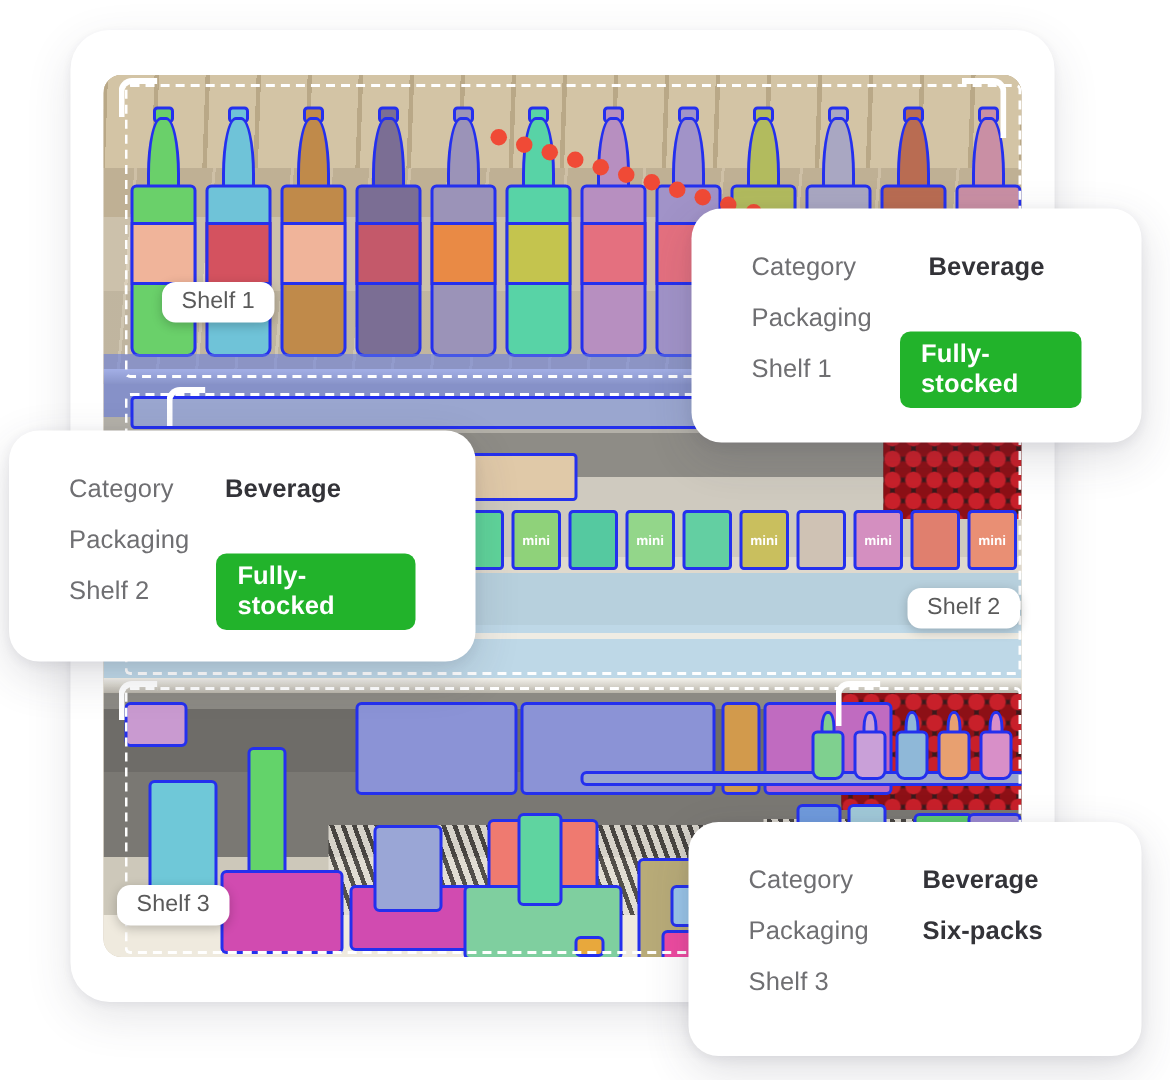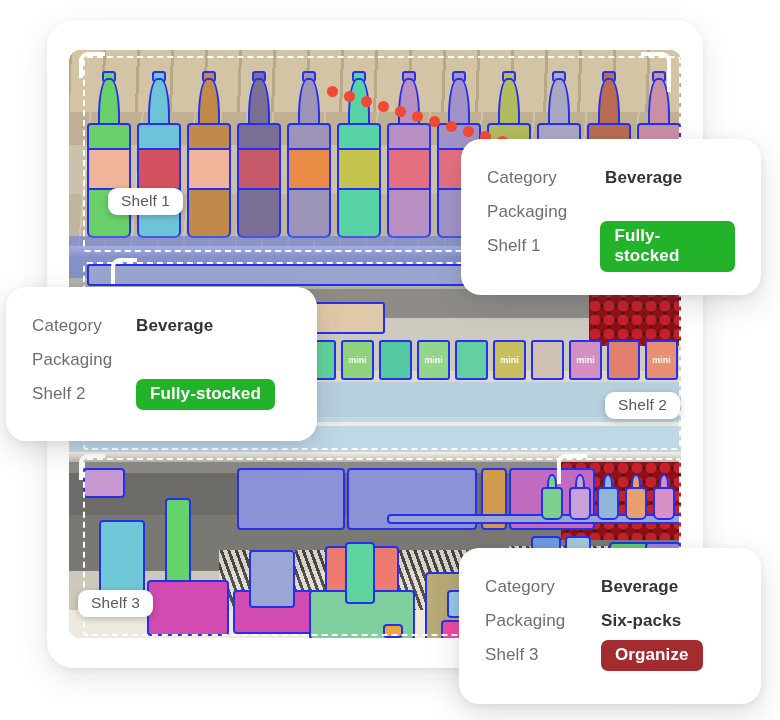--- a/index.html
+++ b/index.html
@@ -75,21 +75,21 @@
     position:absolute;background:#ffffff;border-radius:9px;
     padding:4px 13px 5px;font-size:15.5px;color:#5a5a5a;
     box-shadow:0 2px 7px rgba(0,0,0,.22);white-space:nowrap;
     letter-spacing:.1px;
   }
 
   
   .info-card{
     position:absolute;background:#ffffff;border-radius:20px;
     box-shadow:0 10px 30px rgba(55,55,75,.16), 0 2px 7px rgba(55,55,75,.08);
-    padding:22px 26px;box-sizing:border-box;
+    padding:22px 40px;box-sizing:border-box;
   }
   .info-row{display:flex;align-items:center;height:34px;}
   .info-key{color:#6f6f72;font-size:17px;letter-spacing:.1px;}
   .info-val{font-size:17px;font-weight:bold;color:#333338;letter-spacing:.1px;}
   .badge{
     display:inline-block;border-radius:7px;color:#ffffff;
     font-size:17px;font-weight:bold;padding:5px 14px 6px;letter-spacing:.1px;
   }
   .badge-green{background:#22b32b;}
   .badge-red{background:#a32c31;}
@@ -333,17 +333,16 @@
     <div class="info-row">
       <span class="info-key">Category</span>
       <span class="info-val">Beverage</span>
     </div>
     <div class="info-row">
       <span class="info-key">Packaging</span>
       <span class="info-val">Six-packs</span>
     </div>
     <div class="info-row">
       <span class="info-key">Shelf 3</span>
-      <span class="badge badge-red">Organize</span>
     </div>
   </div>
 
 </div>
 
 </body></html>

